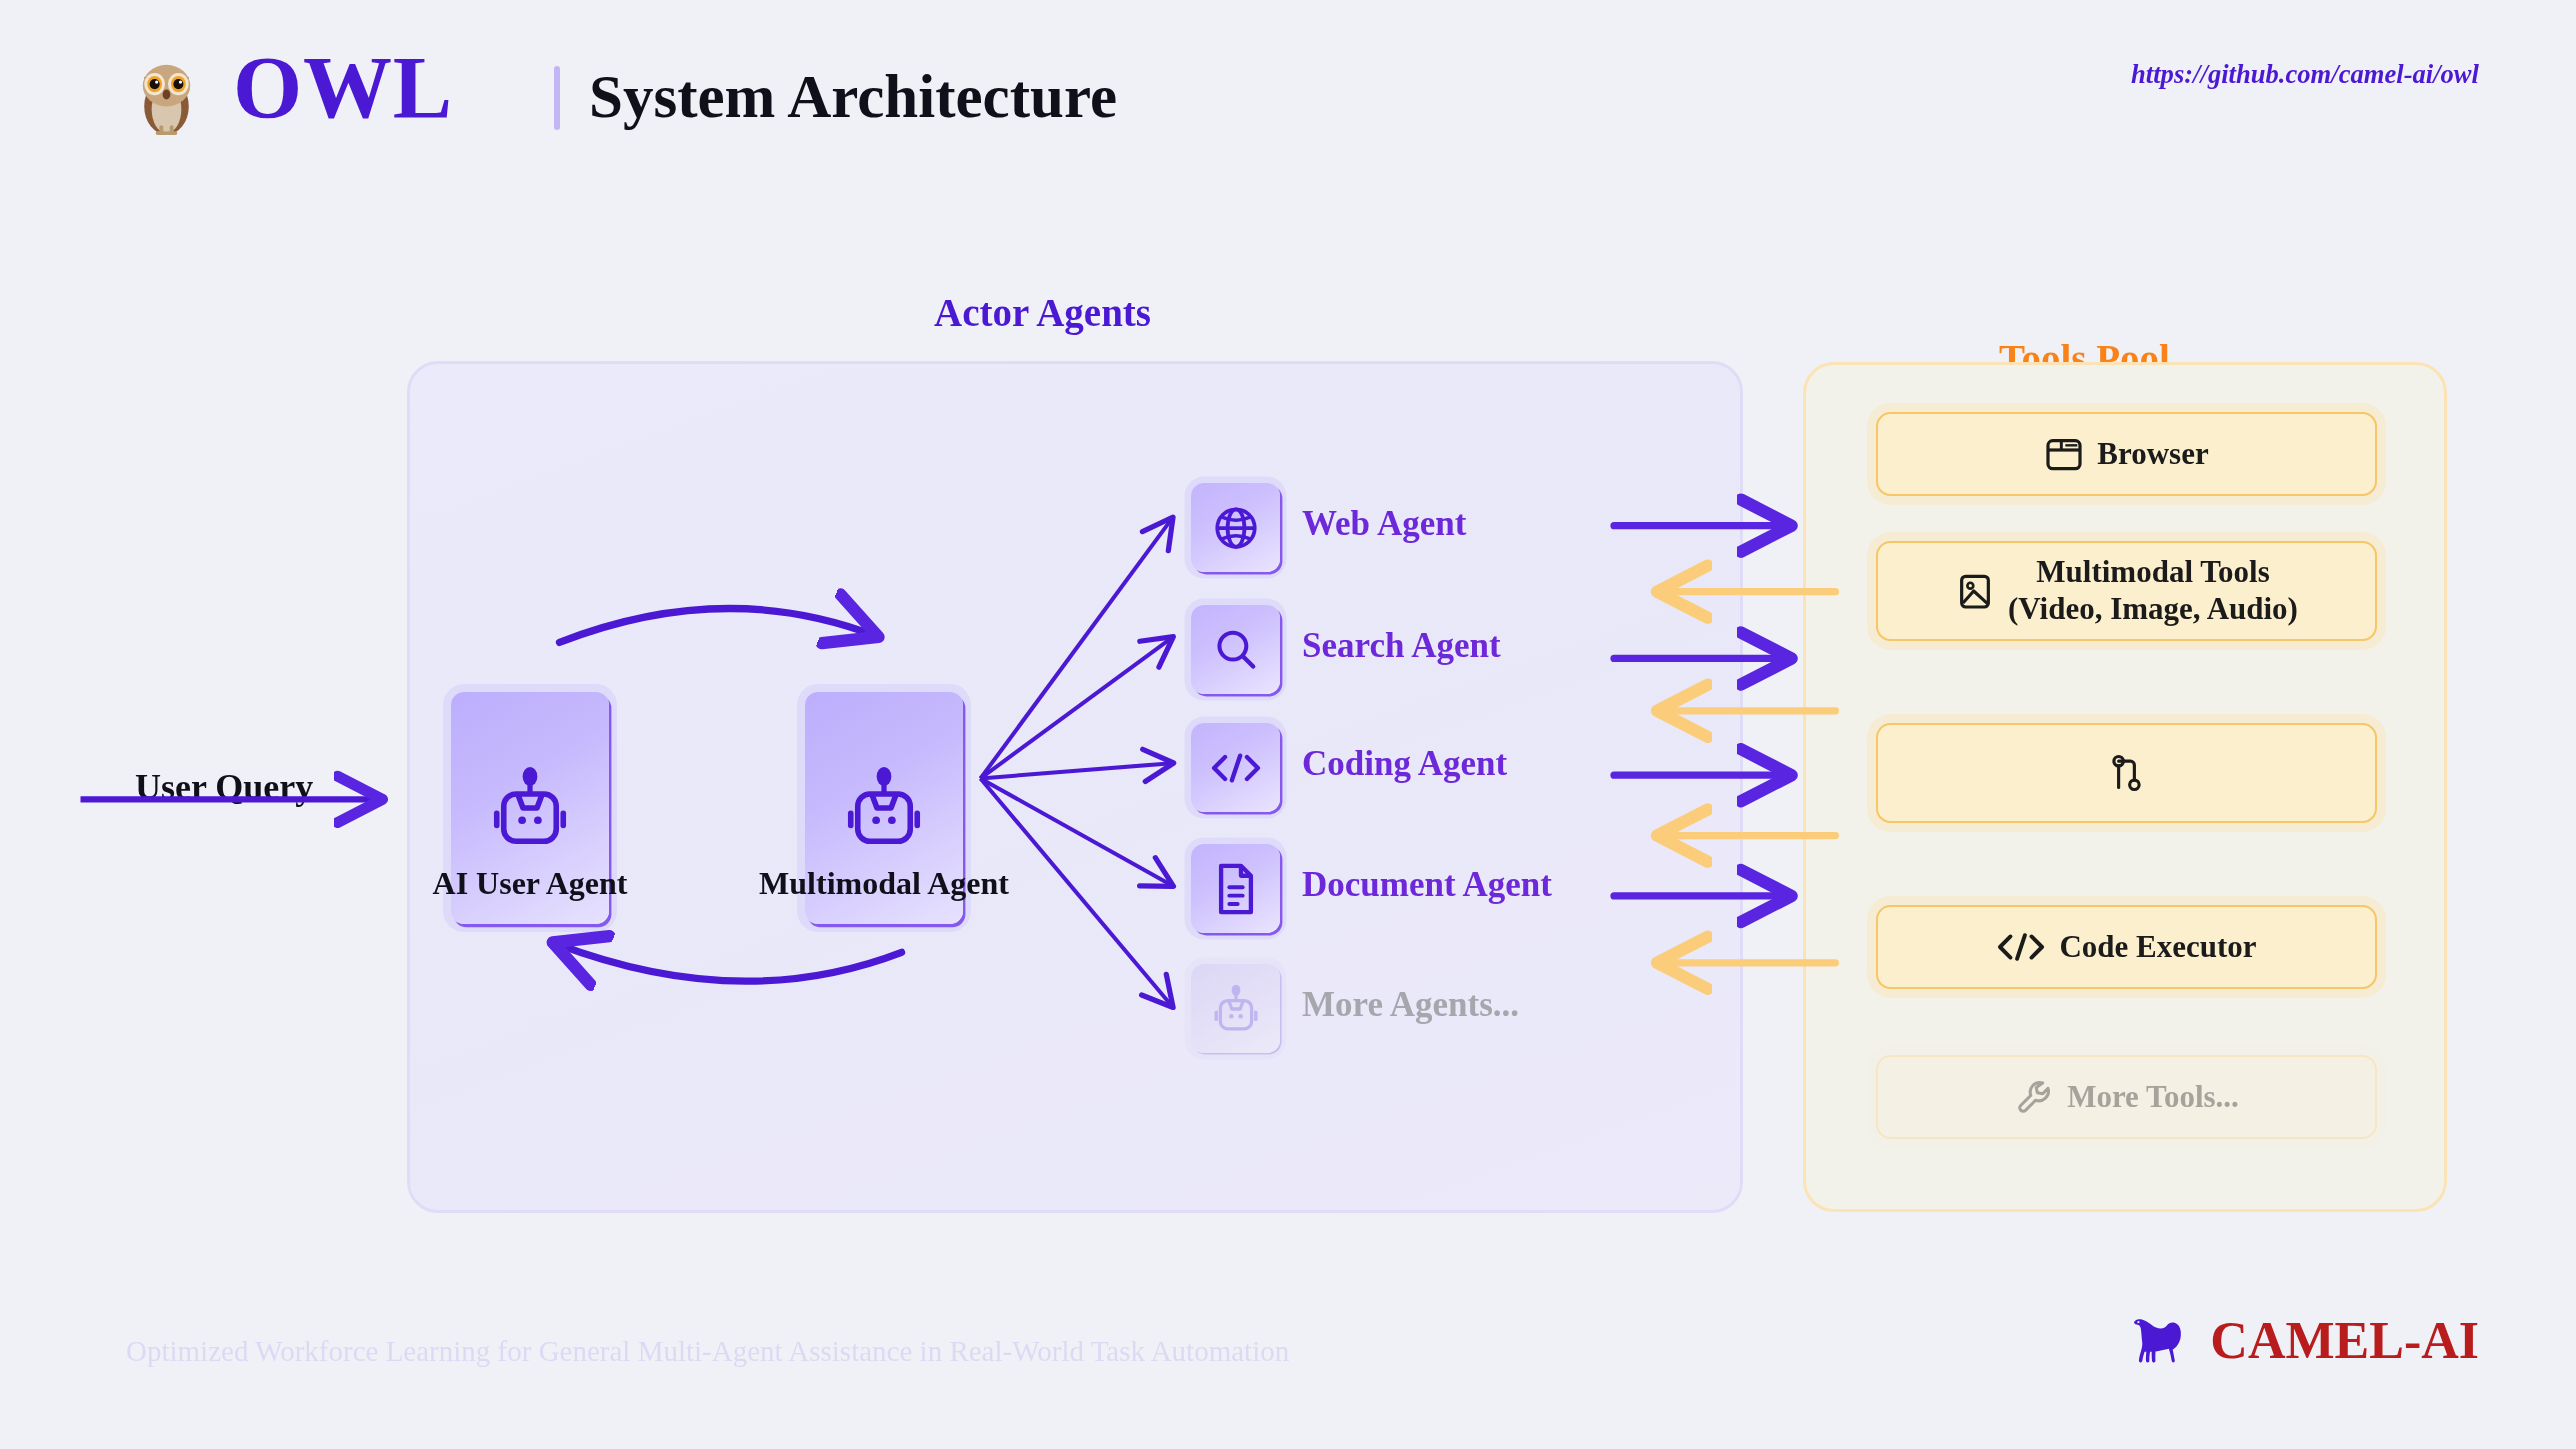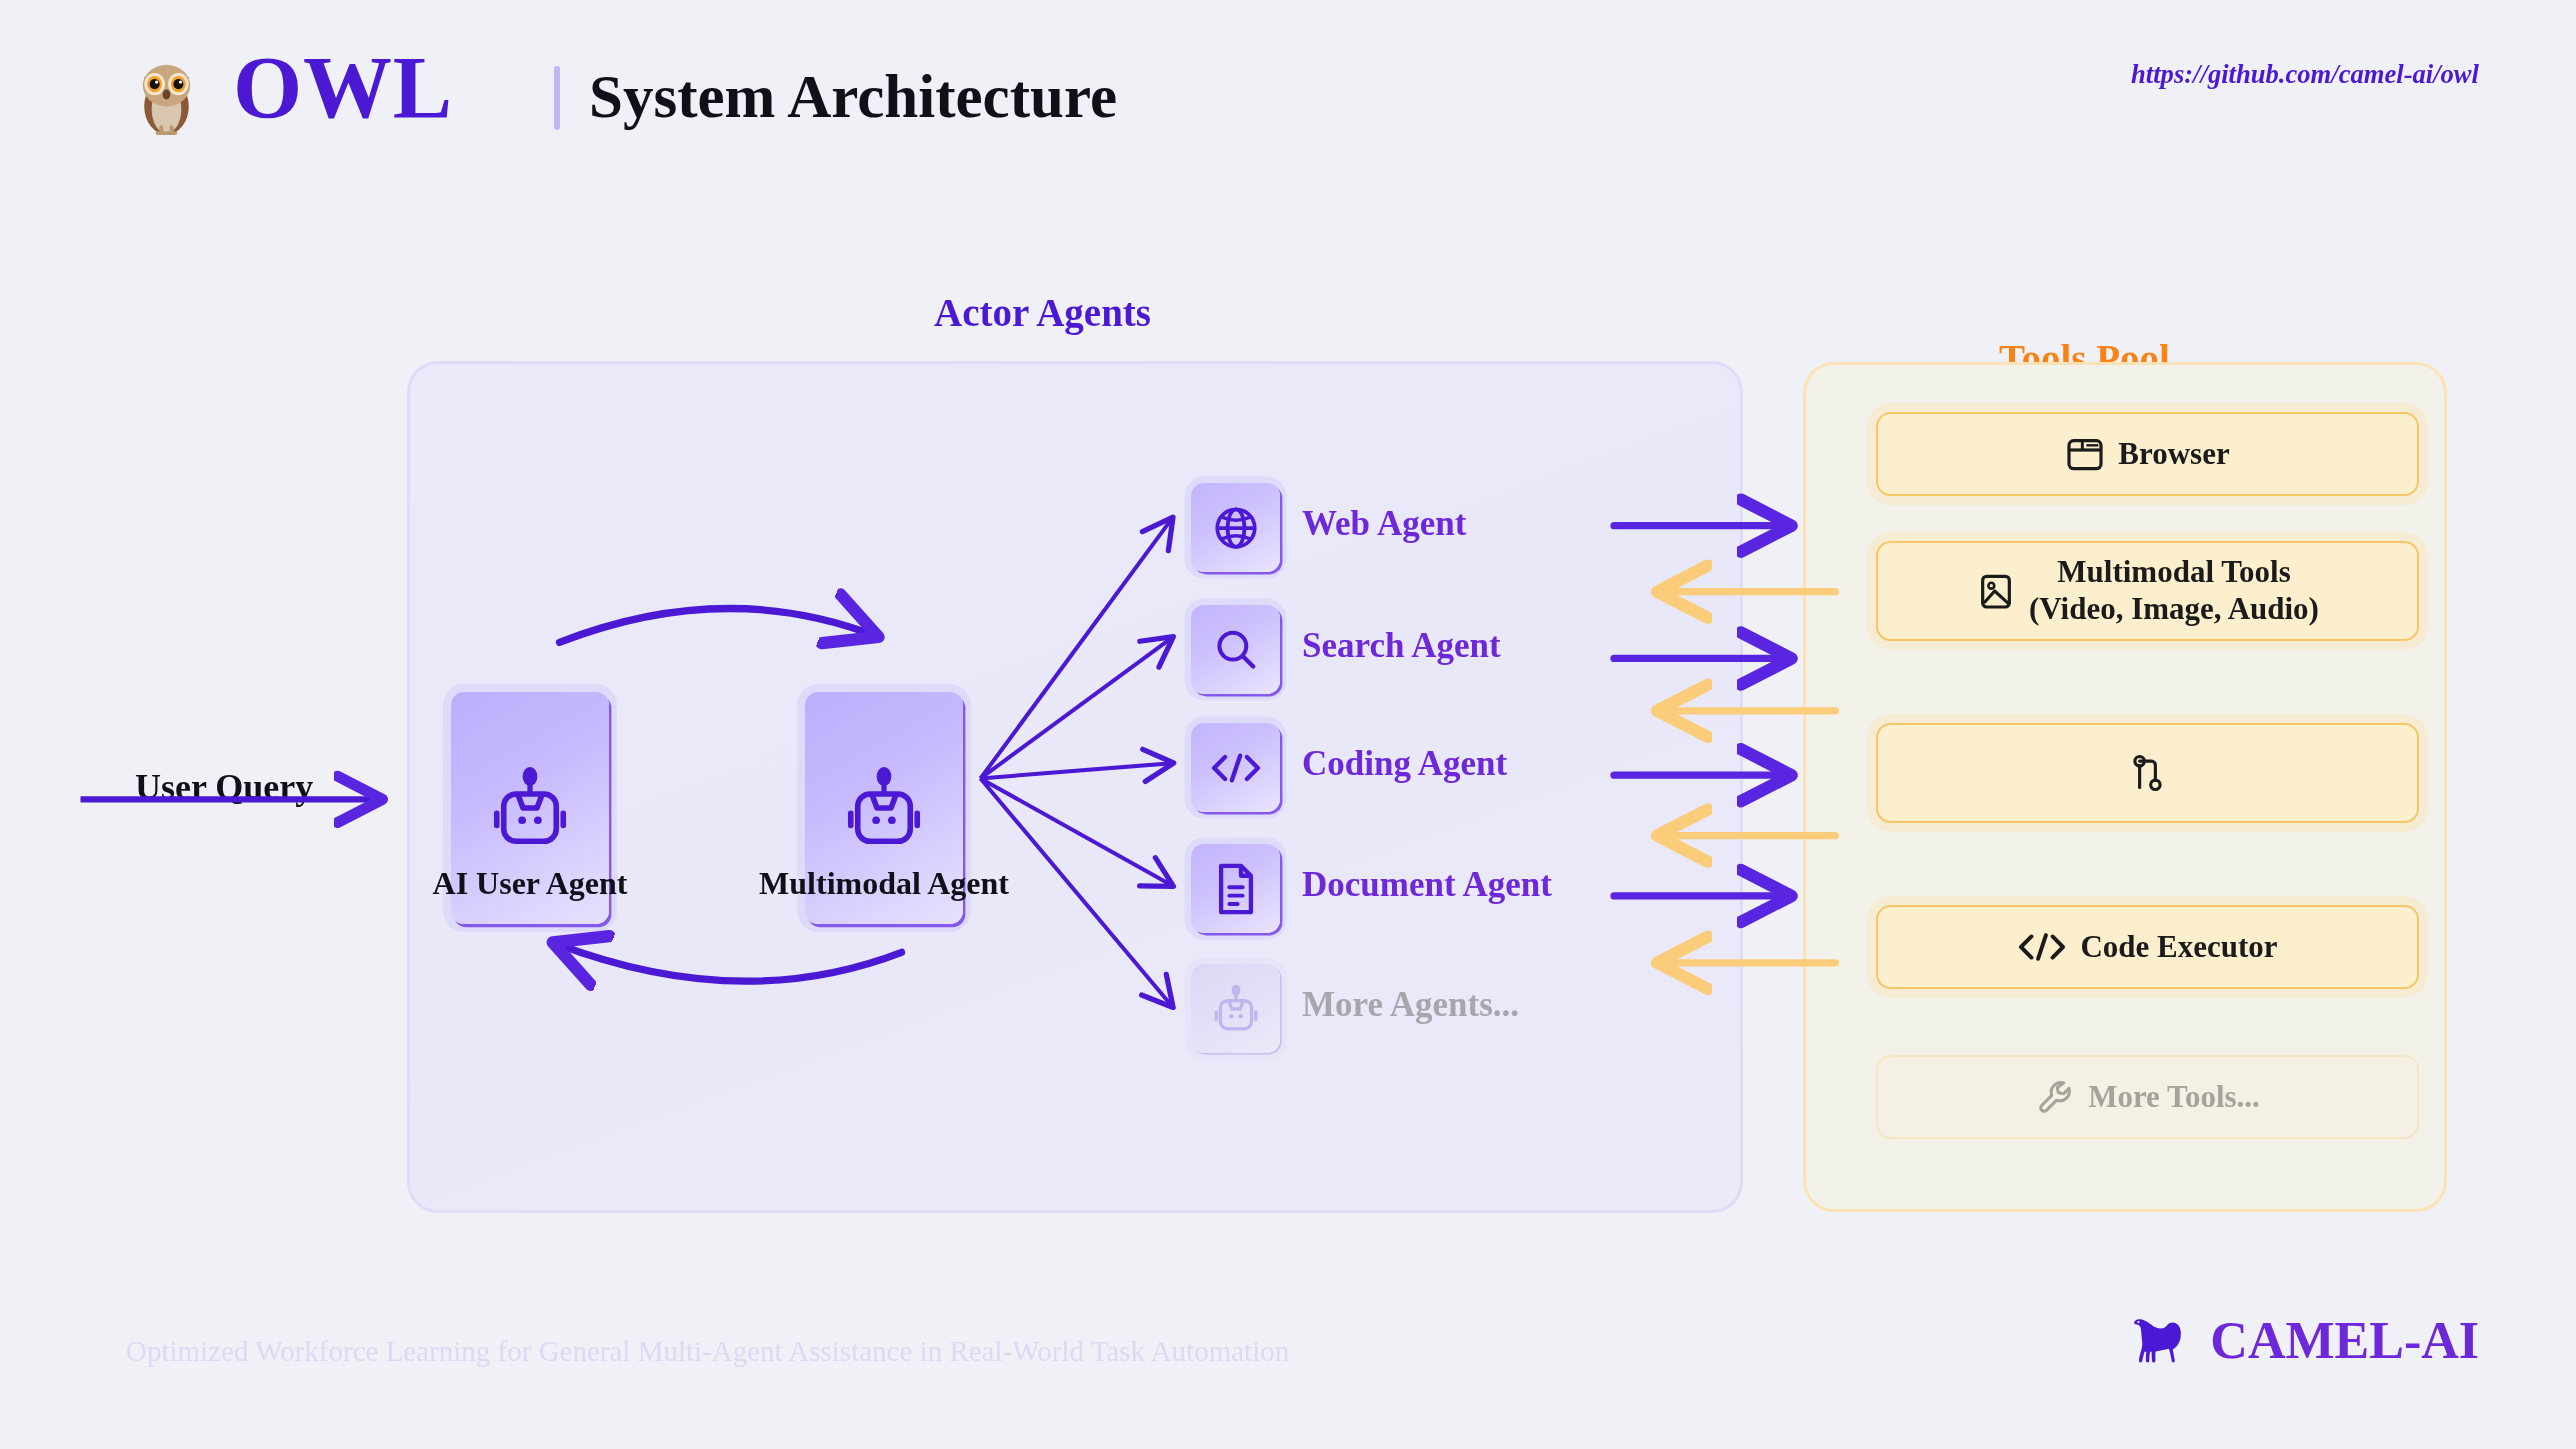--- a/index.html
+++ b/index.html
@@ -107,21 +107,21 @@
   .agent-row.muted .agent-tile {
     background: linear-gradient(150deg,#d9d3f4 0%,#e2ddf7 45%,#eceaf8 100%);
     box-shadow: 0 0 0 6.4px rgba(215,209,245,0.25), 1.6px 1.6px 0 0 #b9aeec;
     opacity: 0.82;
   }
   .agent-row.muted .agent-label { color: #a6a6ad; }
 
   
   .tool-card {
     position: absolute; left: 1876px;
-    width: 543px;
+    width: 501px;
     background: #fcefcd;
     border: 2.4px solid #f6c667;
     border-radius: 14.5px;
     box-shadow: 0 0 0 8.9px rgba(250,229,183,0.45);
     display: flex; align-items: center; justify-content: center;
     gap: 13px;
   }
   .tool-card .tool-icon { flex: 0 0 auto; display:flex; align-items:center; }
   .tool-card .tool-label {
     font-size: 31px; font-weight: 700; color: #1b1b1b;
@@ -139,21 +139,21 @@
   
   .footer-tagline {
     position: absolute; left: 126px; top: 1335px;
     font-size: 29px; color: #dcd9f4;
   }
   .footer-logo {
     position: absolute; right: 97px; top: 1308px;
     display: flex; align-items: center; gap: 14.5px;
   }
   .footer-logo-text {
-    font-size: 52px; font-weight: 700; color: #6d28d9; letter-spacing: 0px;
+    font-size: 52px; font-weight: 700; color: #b91c1c; letter-spacing: 0px;
   }
 </style>
 </head>
 <body>
 
 <div id="stage">
 
   <div class="header-owl">
     <svg width="95" height="95" viewBox="0 0 64 64" aria-hidden="true">
       <ellipse cx="32" cy="40" rx="15" ry="19" fill="#8a5a36"></ellipse>

